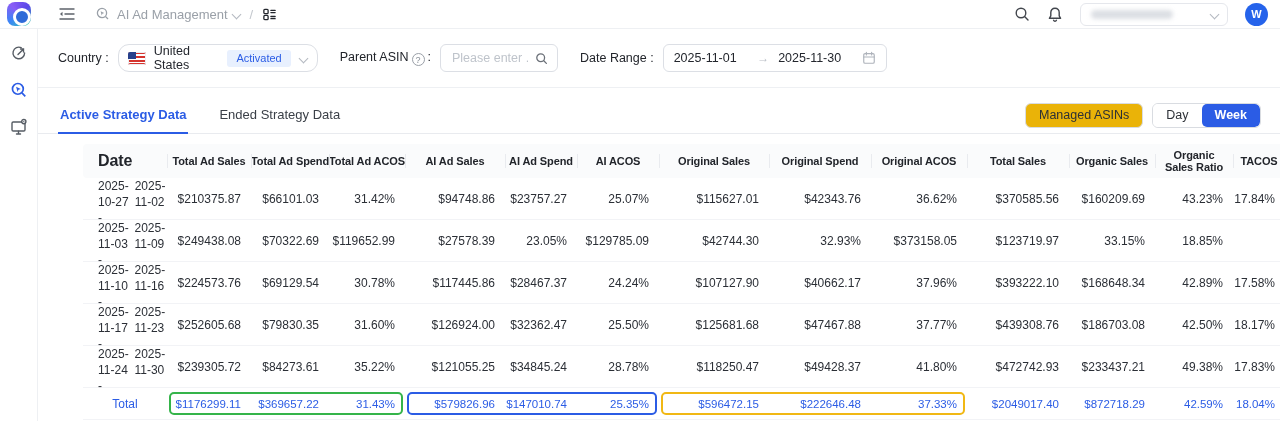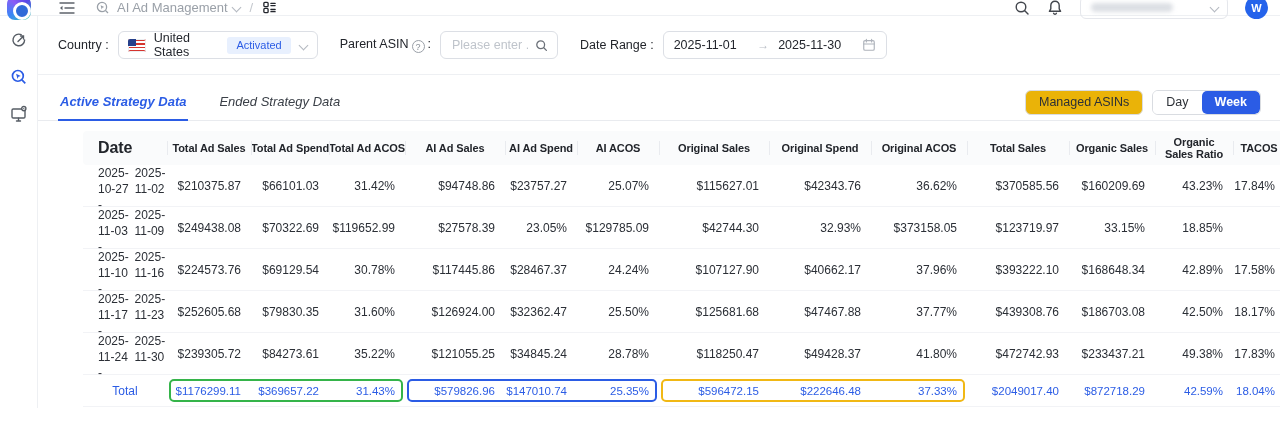--- a/index.html
+++ b/index.html
@@ -5,21 +5,21 @@
   :root{
     --accent:#2b5ce5; --green:#35b44a; --amber:#f1b814;
     --badge-bg:#e8f0fe; --text:#24272e; --muted:#9aa0a8;
     --line:#eef0f3; --row-line:#f2f3f6; --head-bg:#fafbfc; --avatar-bg:#2563eb;
   }
   *{box-sizing:border-box;}
   body{margin:0;width:1280px;height:421px;overflow:hidden;background:#fff;
        font-family:"Liberation Sans",sans-serif;color:var(--text);}
   svg{display:block;}
   
-  .topbar{height:16px;display:flex;align-items:center;padding:0 12px 0 7px;
+  .topbar{height:29px;display:flex;align-items:center;padding:0 12px 0 7px;
           border-bottom:1px solid var(--line);}
   .logo{width:24px;height:24px;border-radius:8px;position:relative;flex:0 0 auto;
         background:conic-gradient(from 140deg,#38c9b4,#3b86f6,#8a5cf6,#5a48e8,#38c9b4);}
   .logo::after{content:"";position:absolute;left:6px;top:6px;width:12px;height:12px;
         border-radius:50%;border:3px solid #fff;background:#2f6bd8;}
   .menu-fold{margin-left:28px;cursor:pointer;}
   .crumb{display:flex;align-items:center;margin-left:20px;font-size:13px;}
   .crumb .parent{color:var(--muted);margin:0 4px 0 6px;cursor:pointer;}
   .slash{color:#c3c7cd;margin:0 9px;font-size:13px;}
   .crumb .current{color:#1f232a;font-weight:600;margin-left:6px;}
@@ -40,41 +40,41 @@
   .filterbar{display:flex;align-items:center;height:59px;padding:0 18px 0 20px;
              border-bottom:1px solid var(--line);font-size:12.5px;}
   .flabel{color:#22252b;margin-right:9px;white-space:nowrap;}
   .flabel.gap{margin-left:22px;}
   .help-icon{display:inline-flex;width:13px;height:13px;border:1px solid #9aa0a8;border-radius:50%;
              color:#878d96;font-size:9px;align-items:center;justify-content:center;
              vertical-align:-2px;margin:0 3px 0 3px;}
   .help-icon::before{content:"?";}
   .ctl{height:28px;border:1px solid #dcdfe5;border-radius:6px;background:#fff;
        display:inline-flex;align-items:center;cursor:pointer;}
-  .country{width:200px;padding:0 9px;gap:8px;}
+  .country{width:200px;padding:0 9px;gap:8px;border-radius:11px;}
   .flag{width:18px;height:13px;border-radius:2px;position:relative;flex:0 0 auto;overflow:hidden;
         background:repeating-linear-gradient(#d5342e 0 1.9px,#fff 1.9px 3.8px);box-shadow:0 0 0 1px #eceef1 inset;}
   .flag::before{content:"";position:absolute;left:0;top:0;width:8px;height:7px;background:#27408b;}
   .badge{margin-left:auto;background:var(--badge-bg);color:var(--accent);font-size:11px;
          padding:2.5px 9px;border-radius:3px;}
   .chev{width:9px;height:9px;position:relative;flex:0 0 auto;}
   .chev::before{content:"";position:absolute;left:1px;top:1px;width:6px;height:6px;
         border-right:1.4px solid #b3b8c0;border-bottom:1.4px solid #b3b8c0;transform:rotate(45deg);}
   .asin{width:118px;padding:0 9px;gap:5px;}
   .asin input{border:0;outline:0;width:100%;font-size:12.5px;font-family:inherit;color:var(--text);}
   .asin input::placeholder{color:#bfc4cb;}
   .range{width:224px;padding:0 10px;gap:9px;color:#23262d;}
   .arrow-right{color:#b9bec6;font-size:12px;}
   .arrow-right::before{content:"\2192";}
   .range .grow{flex:1;}
   
   .tabsbar{display:flex;align-items:center;padding:0 19px 0 20px;margin-top:9px;
            border-bottom:1px solid #e9ebef;}
   .tab{font-size:13px;padding:10px 2px;margin-right:29px;color:#3b4048;cursor:pointer;
-       border-bottom:2px solid transparent;margin-bottom:-1px;font-style:italic;}
+       border-bottom:2px solid transparent;margin-bottom:-1px;}
   .tab.active{color:var(--accent);font-weight:600;border-bottom-color:var(--accent);}
   .spacer{flex:1;}
   .btn{height:25px;border:1px solid #d9dce1;border-radius:6px;background:#eab308;padding:0 13px;
        font-size:12.5px;color:#2c3036;display:inline-flex;align-items:center;cursor:pointer;
        font-family:inherit;}
   .seg{display:inline-flex;border-radius:6px;overflow:hidden;margin-left:9px;border:1px solid #d9dce1;}
   .seg .seg-btn{height:23px;padding:0 13px;font-size:12.5px;display:inline-flex;align-items:center;
        cursor:pointer;background:#fff;color:#2c3036;border:0;font-family:inherit;}
   .seg .seg-btn.on{background:var(--accent);color:#fff;font-weight:600;border-radius:5px;}
   

